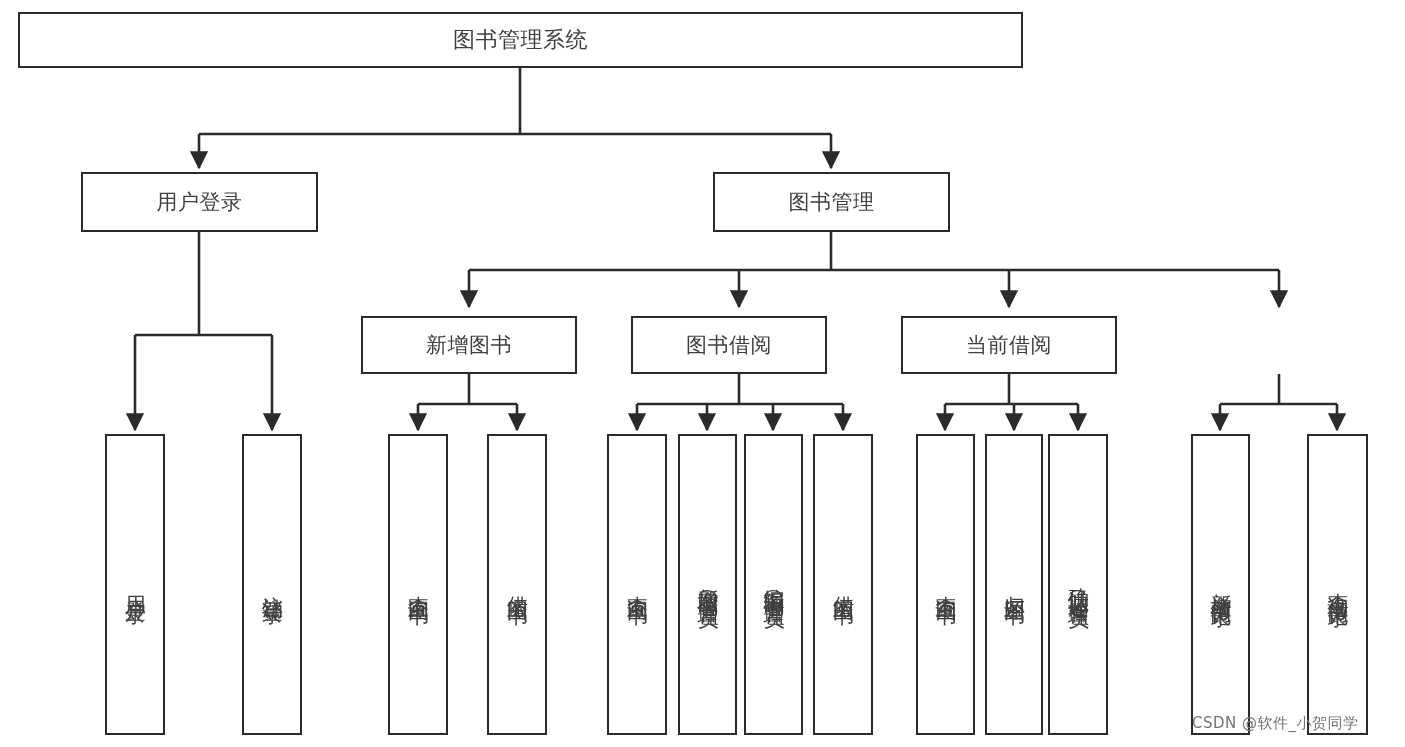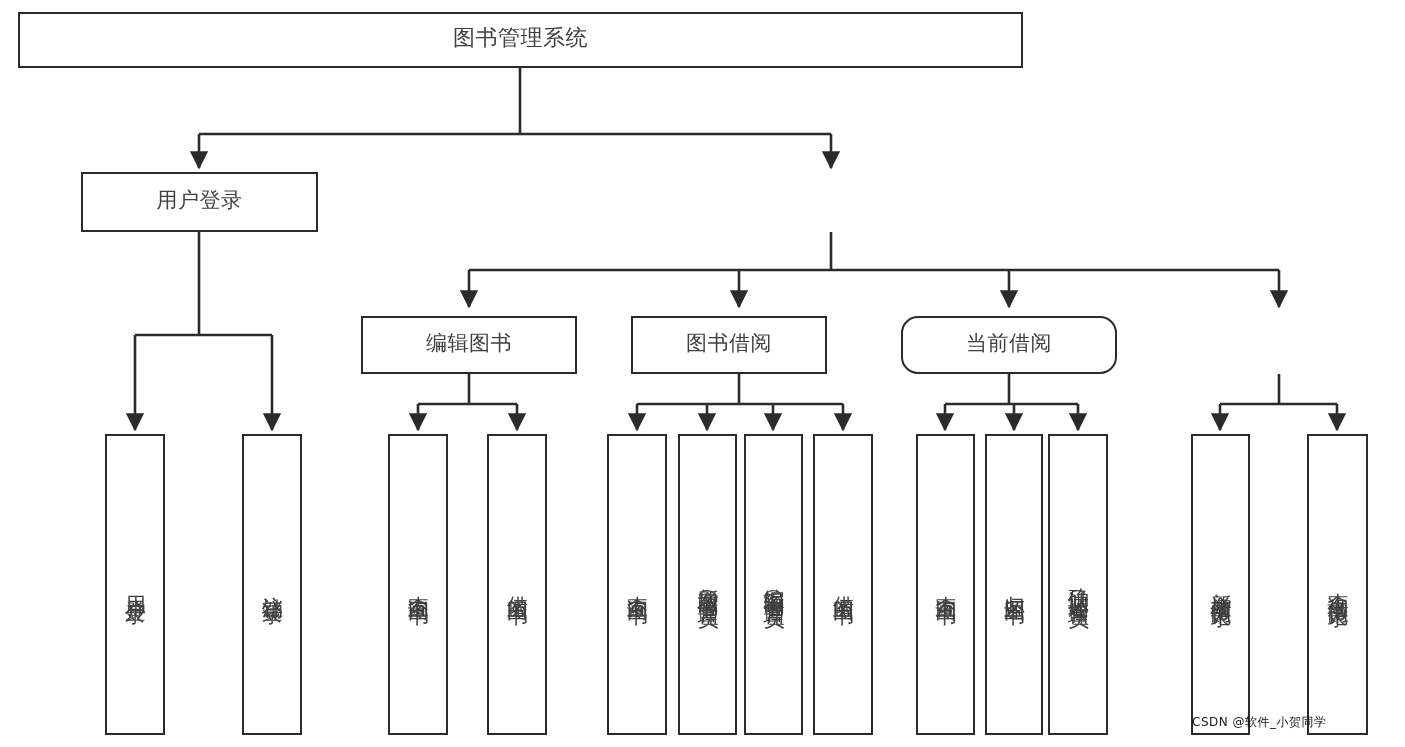--- a/index.html
+++ b/index.html
@@ -40,43 +40,42 @@
     display: block;
     text-align: center;
     line-height: 1.18;
     color: #3f3f3f;
     white-space: pre-line;
   }
   
   .h-node .node-label {
     font-size: 21px;
     letter-spacing: 0.5px;
-    font-family: Liberation Mono, monospace;
   }
   .root.h-node .node-label {
     font-size: 22px;
   }
   
   .leaf {
     align-items: center;
     justify-content: center;
     padding: 4px 0;
   }
   .leaf .node-label {
     writing-mode: vertical-rl;
     text-orientation: upright;
     font-size: 21px;
     line-height: 1.0;
     letter-spacing: 3px;
     max-height: 100%;
   }
   .watermark {
     position: absolute;
-    color: #0f172a;
-    font-size: 12px;
+    color: #737373;
+    font-size: 15px;
     letter-spacing: 0.5px;
     white-space: nowrap;
     user-select: none;
   }
 </style>
 </head>
 <body>
 
 <div id="diagram-root">
 
@@ -130,28 +129,31 @@
     </g>
   </svg>
 
   <div class="node h-node root" style="left:18px; top:12px; width:1005px; height:56px;">
     <span class="node-label">图书管理系统</span>
   </div>
 
   <div class="node h-node" style="left:81px; top:172px; width:237px; height:60px;">
     <span class="node-label">用户登录</span>
   </div>
+  <div class="node h-node" style="left:713px; top:172px; width:237px; height:60px;">
+    <span class="node-label">图书管理</span>
+  </div>
 
   <div class="node h-node" style="left:361px; top:316px; width:216px; height:58px;">
-    <span class="node-label">编辑图书</span>
+    <span class="node-label">新增图书</span>
   </div>
   <div class="node h-node" style="left:631px; top:316px; width:196px; height:58px;">
     <span class="node-label">图书借阅</span>
   </div>
-  <div class="node h-node" style="left:901px; top:316px; width:216px; height:58px;border-radius:17px;">
+  <div class="node h-node" style="left:901px; top:316px; width:216px; height:58px;">
     <span class="node-label">当前借阅</span>
   </div>
 
   <div class="node leaf" style="left:105px; top:434px; width:60px; height:301px;">
     <span class="node-label">用户登录</span>
   </div>
   <div class="node leaf" style="left:242px; top:434px; width:60px; height:301px;">
     <span class="node-label">注销登录</span>
   </div>
 

